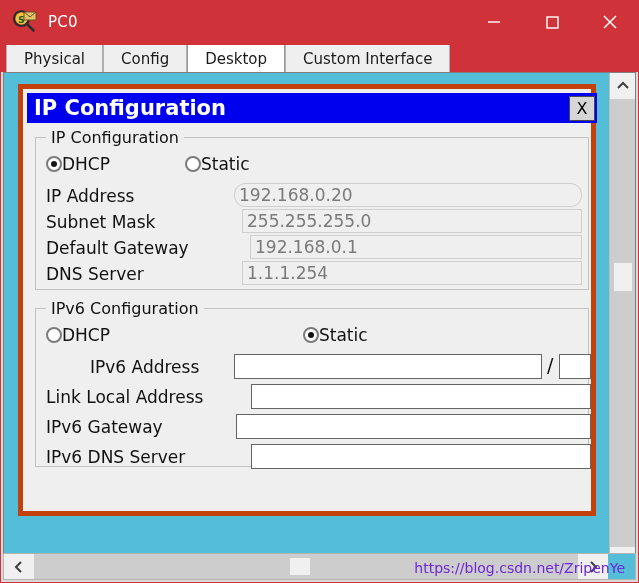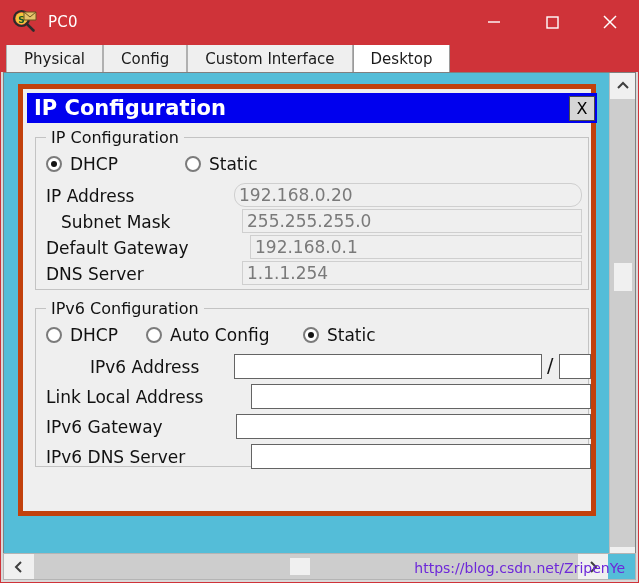--- a/index.html
+++ b/index.html
@@ -189,21 +189,21 @@
     content: "";
     position: absolute;
     left: 3px; top: 3px;
     width: 6px; height: 6px;
     border-radius: 50%;
     background: #141414;
   }
   .radio-label {
     font-size: 17px;
     color: #111111;
-    margin-left: 8px;
+    margin-left: 0;
     white-space: nowrap;
   }
 
   .field-label {
     position: absolute;
     font-size: 17px;
     color: #111111;
     white-space: nowrap;
   }
   .field-input {
@@ -352,25 +352,25 @@
   </div>
 
   <div class="tabbar">
     <div class="tabstrip">
       <div class="tab">
         <span>Physical</span>
       </div>
       <div class="tab">
         <span>Config</span>
       </div>
+      <div class="tab active">
+        <span>Desktop</span>
+      </div>
       <div class="tab">
         <span>Custom Interface</span>
-      </div>
-      <div class="tab active">
-        <span>Desktop</span>
       </div>
     </div>
   </div>
 
   <div class="client">
     <div class="desktop-bg"></div>
 
     <div class="desk-label" style="left:155px; top:494px;">Dialer</div>
     <div class="desk-label" style="left:272px; top:494px;">Editor</div>
     <div class="desk-label" style="left:505px; top:494px;">Firewall</div>
@@ -389,40 +389,36 @@
           <span class="radio-label">DHCP</span>
         </div>
         <div class="radio-row" style="left:149px; top:16px;">
           <span class="radio"></span>
           <span class="radio-label">Static</span>
         </div>
 
         <span class="field-label" style="left:10px; top:48px;">IP Address</span>
         <span class="field-input" style="left:198px; top:45px; width:348px; height:24px;border-radius:11px;">192.168.0.20</span>
 
-        <span class="field-label" style="left:10px; top:74px;margin-left:15px;">Subnet Mask</span>
+        <span class="field-label" style="left:10px; top:74px;">Subnet Mask</span>
         <span class="field-input" style="left:206px; top:71px; width:340px; height:24px;">255.255.255.0</span>
 
         <span class="field-label" style="left:10px; top:100px;">Default Gateway</span>
         <span class="field-input" style="left:214px; top:97px; width:332px; height:24px;">192.168.0.1</span>
 
         <span class="field-label" style="left:10px; top:126px;">DNS Server</span>
         <span class="field-input" style="left:206px; top:123px; width:340px; height:24px;">1.1.1.254</span>
       </div>
 
       <div class="groupbox" style="left:12px; top:219px; width:554px; height:159px;">
         <span class="group-legend">IPv6 Configuration</span>
 
         <div class="radio-row" style="left:10px; top:16px;">
           <span class="radio"></span>
           <span class="radio-label">DHCP</span>
-        </div>
-        <div class="radio-row" style="left:110px; top:16px;">
-          <span class="radio"></span>
-          <span class="radio-label">Auto Config</span>
         </div>
         <div class="radio-row" style="left:267px; top:16px;">
           <span class="radio checked"></span>
           <span class="radio-label">Static</span>
         </div>
 
         <span class="field-label" style="left:10px; top:48px;margin-left:44px;">IPv6 Address</span>
         <span class="field-input editable" style="left:198px; top:45px; width:308px; height:25px;"></span>
         <span class="slash" style="left:511px; top:45px;">/</span>
         <span class="field-input editable" style="left:523px; top:45px; width:32px; height:25px;"></span>

